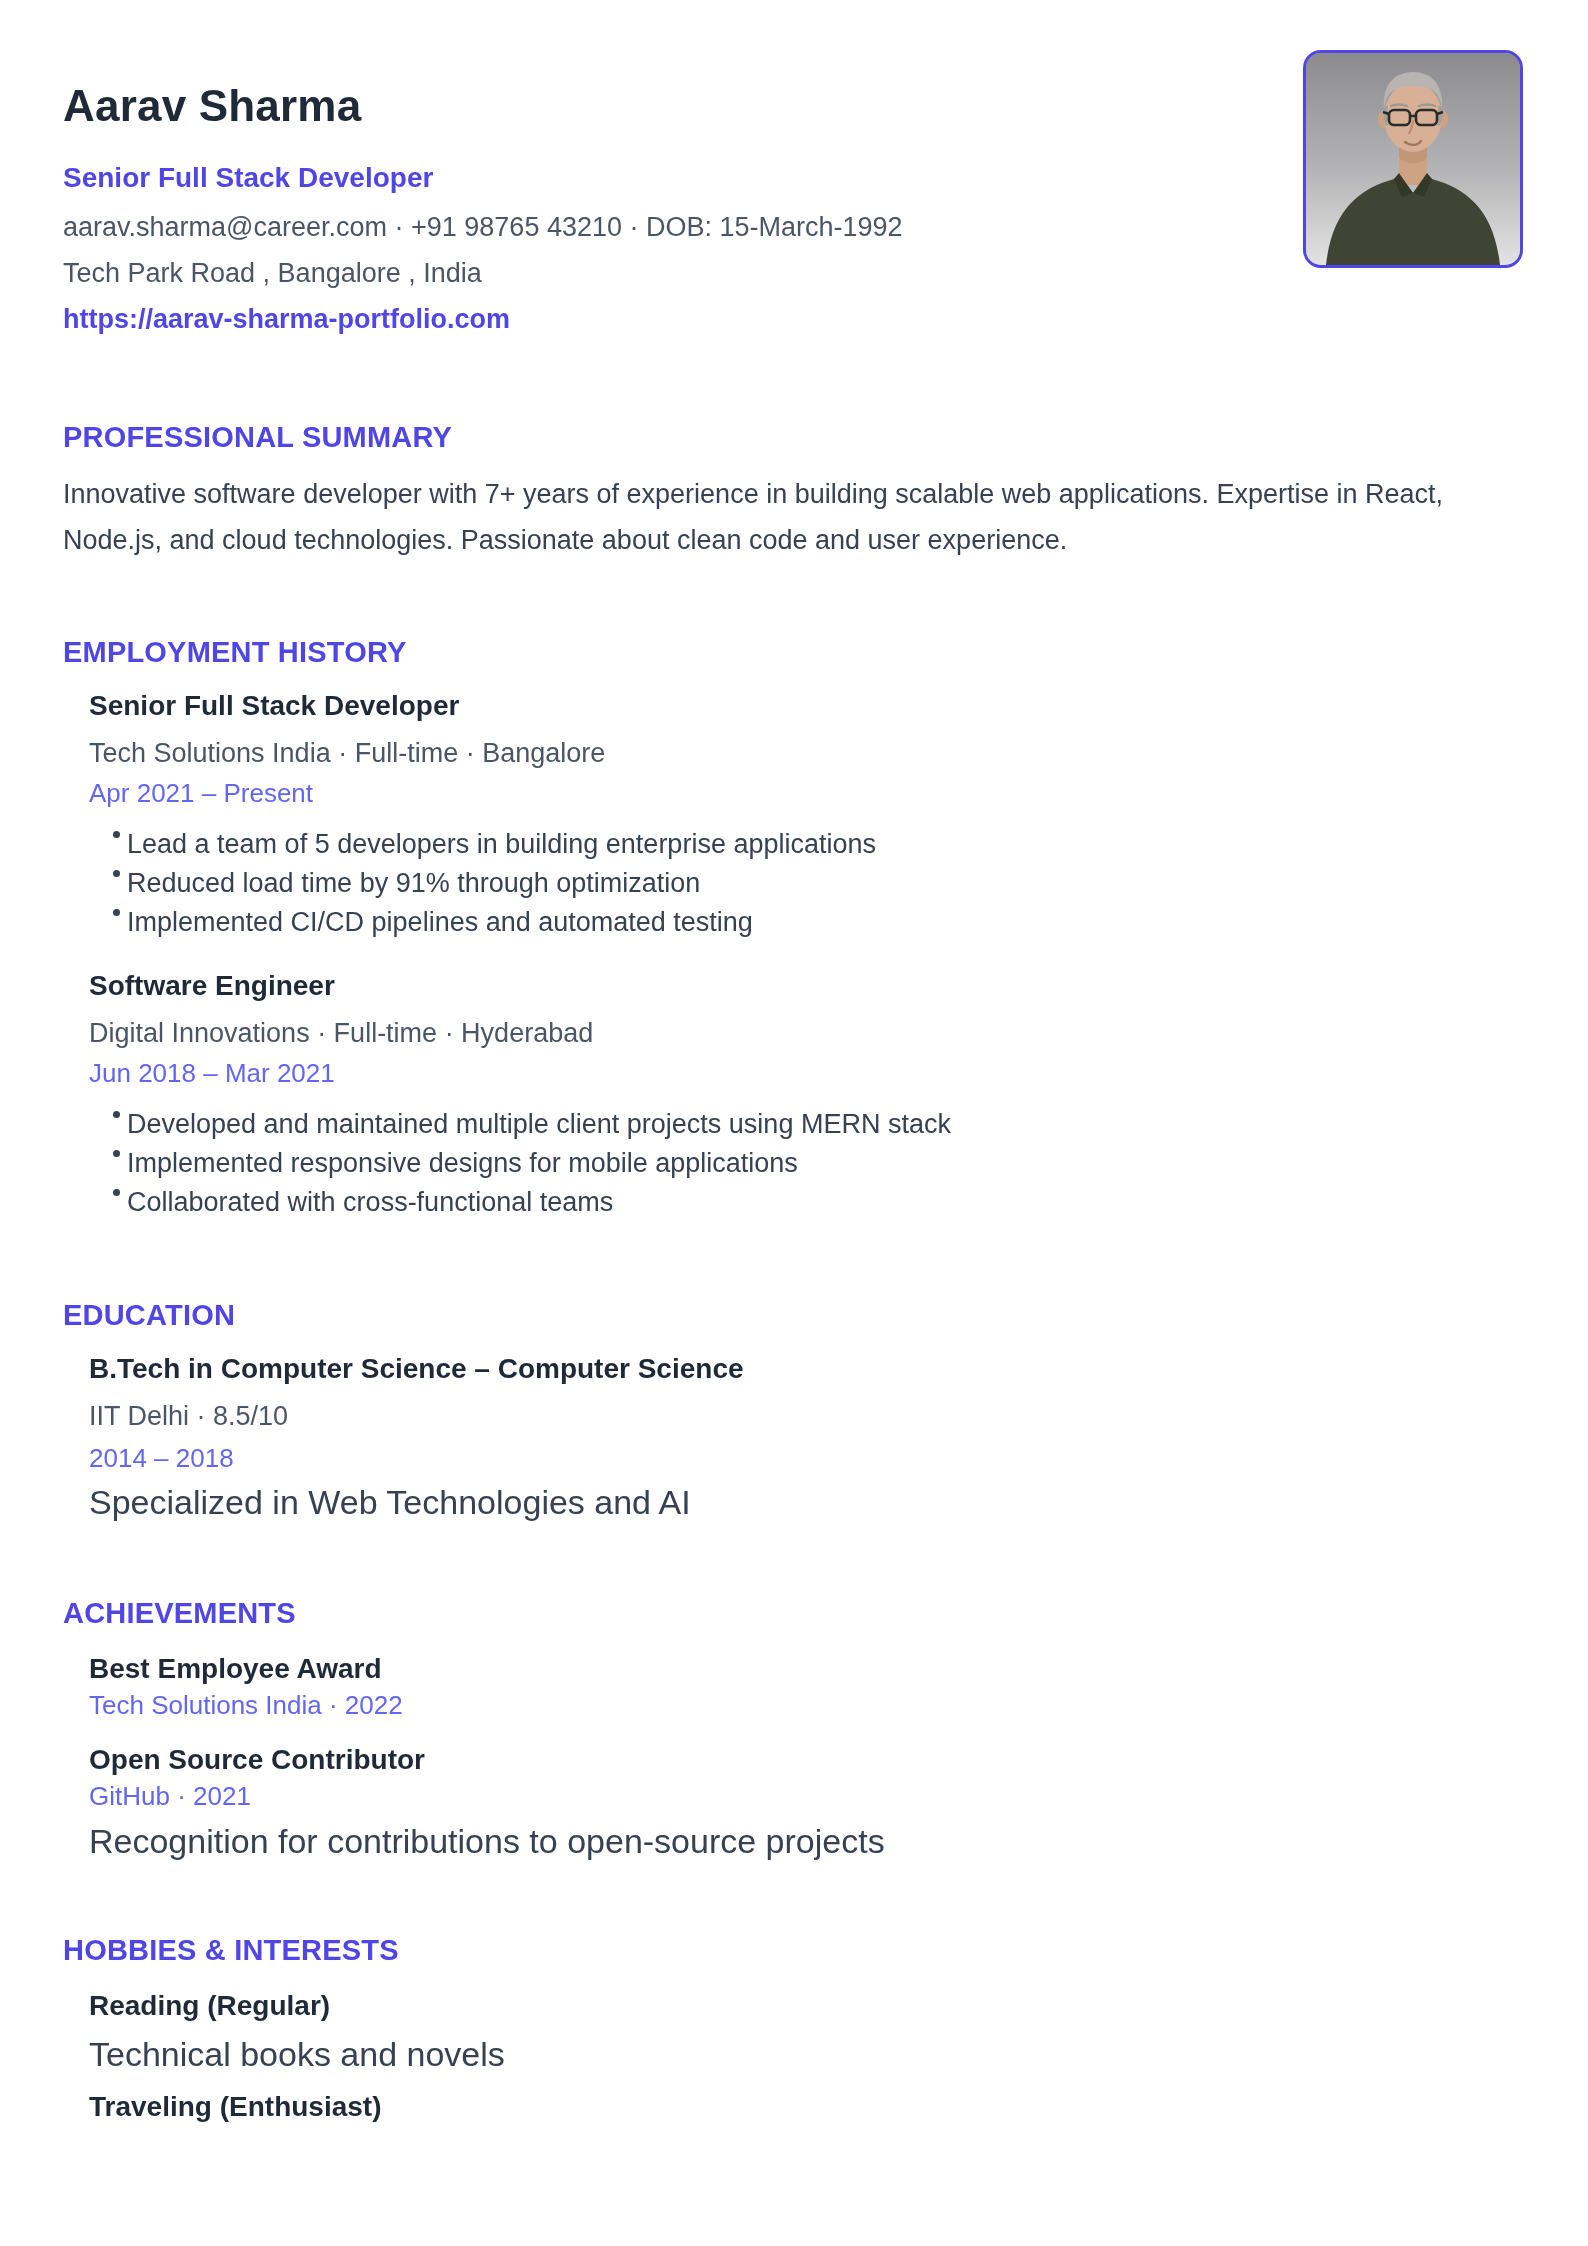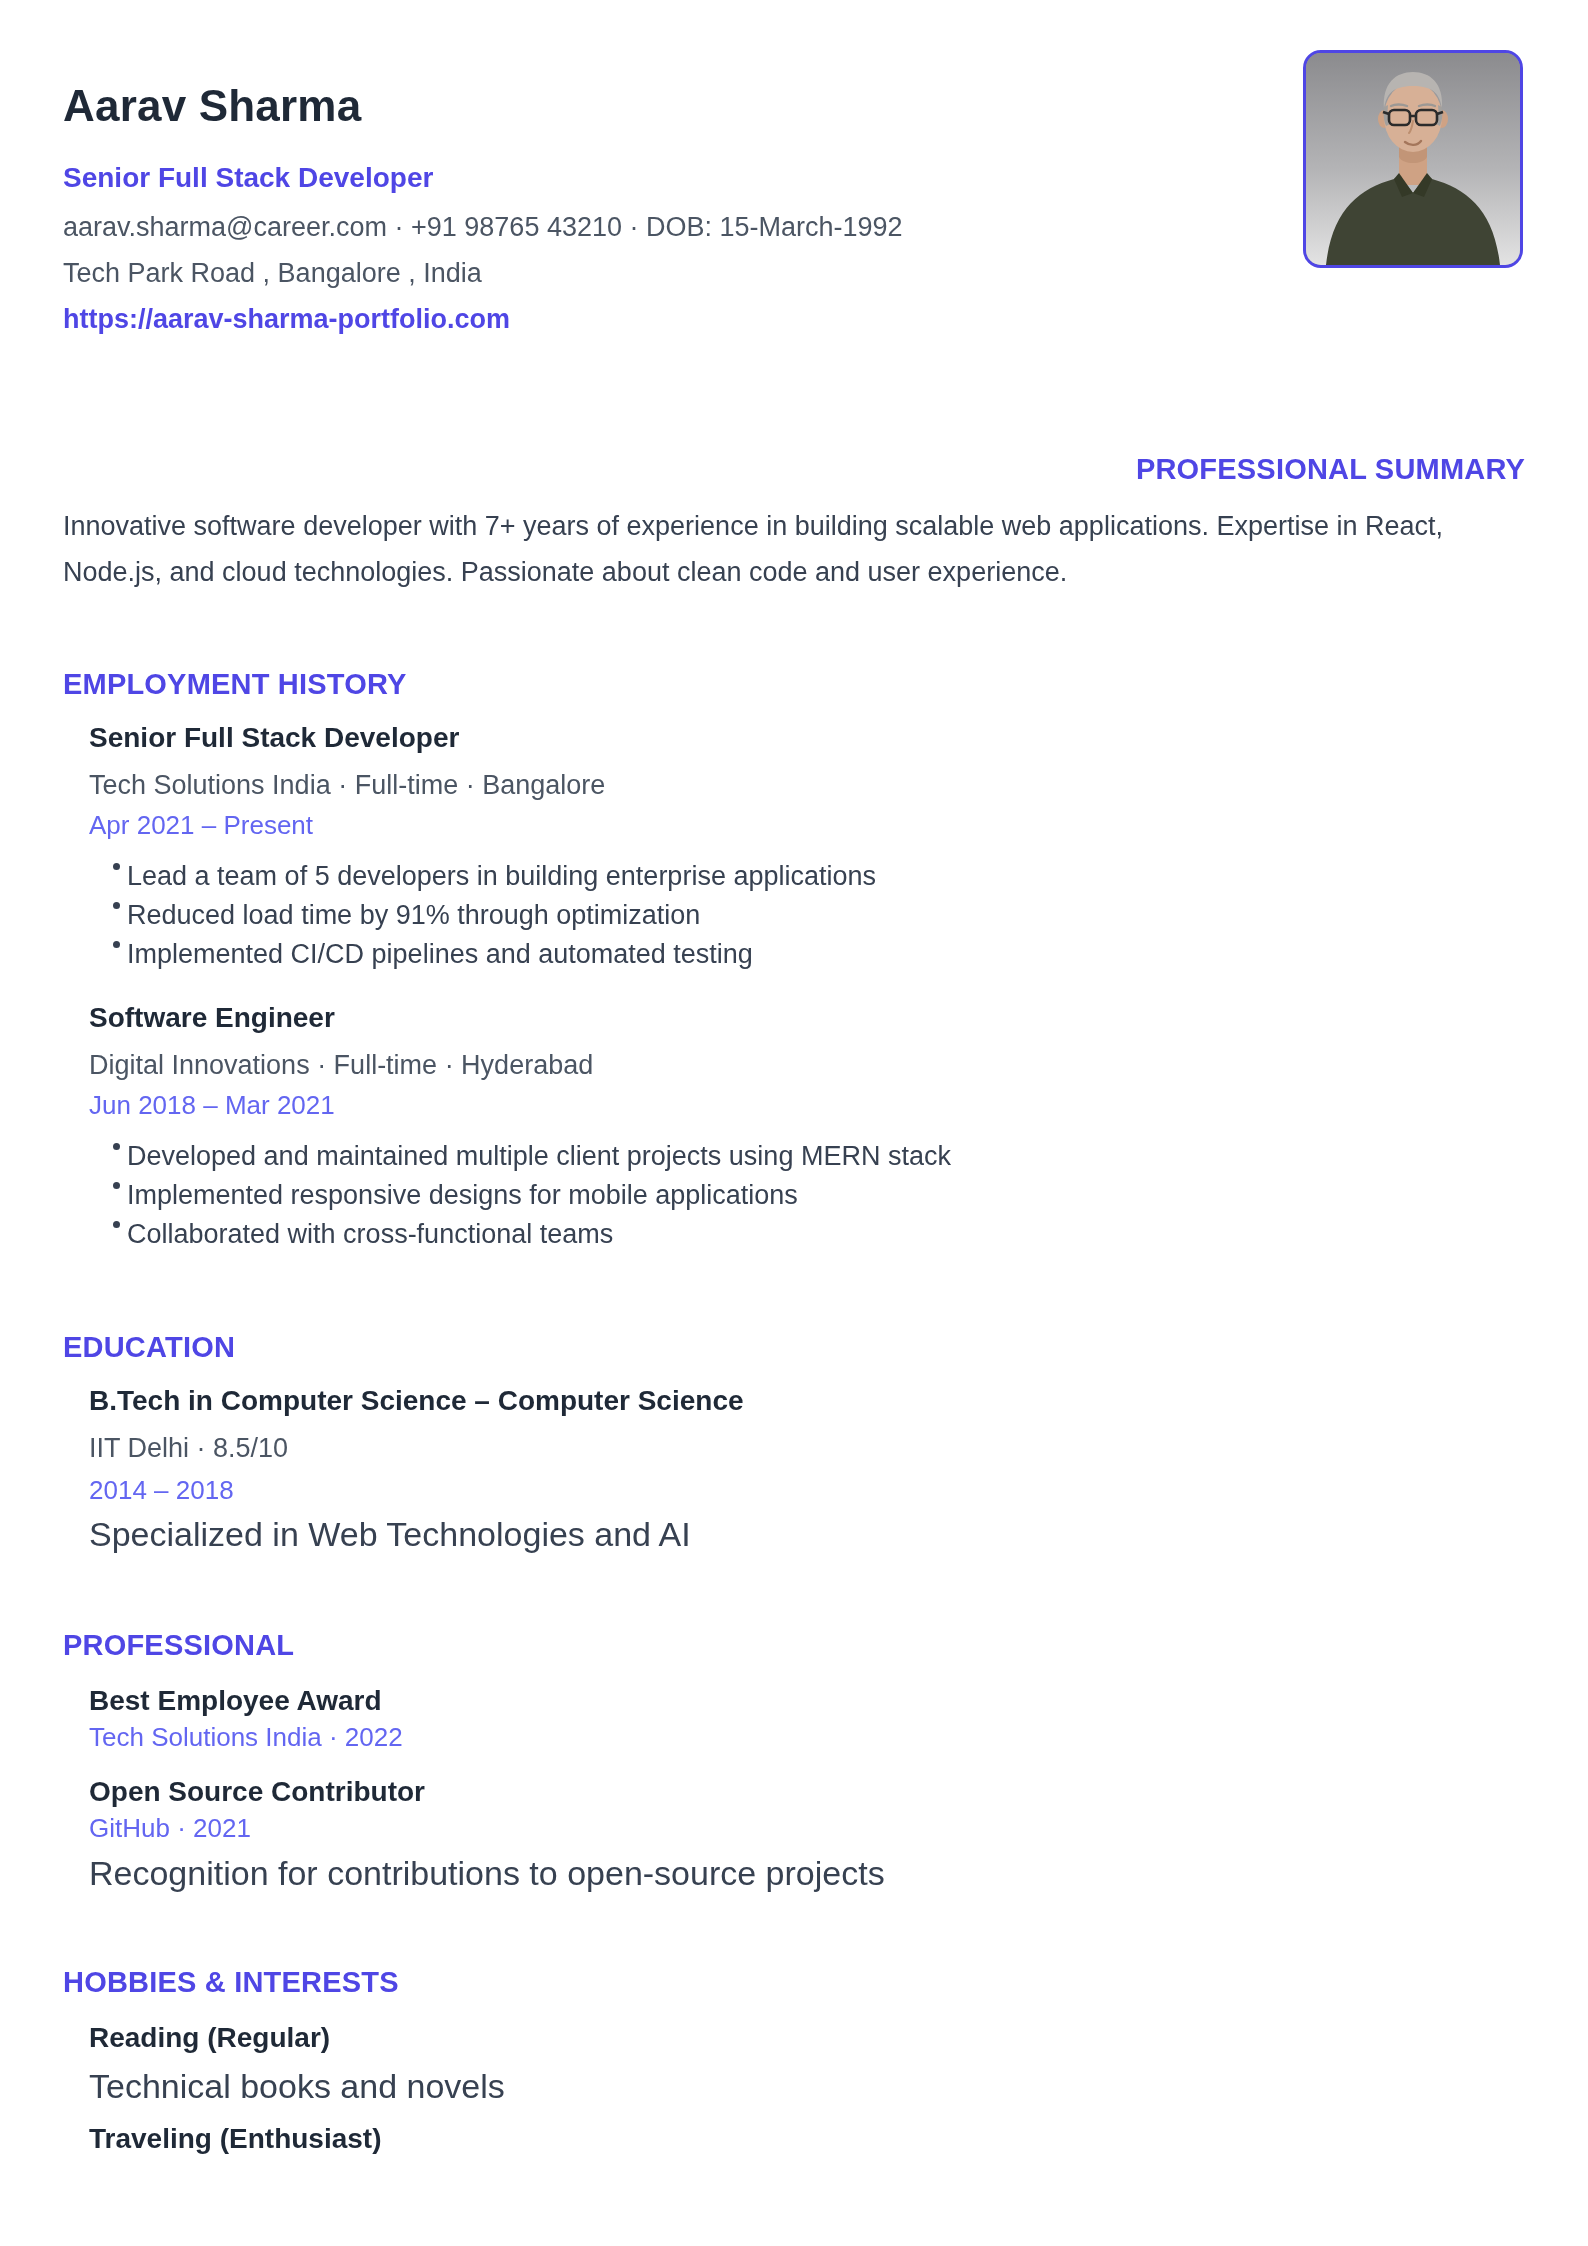--- a/index.html
+++ b/index.html
@@ -50,21 +50,21 @@
     background: #9a9a9c;
   }
   .photo svg { display: block; width: 100%; height: 100%; }
 
   
   h2.section-heading {
     font-size: 29px; line-height: 38px; font-weight: bold;
     color: var(--accent, #4f46e5);
     letter-spacing: 0.2px;
   }
-  .sec-summary h2 { margin-top: 108px; text-align: right; }
+  .sec-summary h2 { margin-top: 76px; }
   .sec-employment h2 { margin-top: 70px; }
   .sec-education h2 { margin-top: 74px; }
   .sec-achievements h2 { margin-top: 72px; }
   .sec-hobbies h2 { margin-top: 70px; }
 
   .summary-text {
     margin-top: 15px;
     max-width: 1462px;
     font-size: 27px; line-height: 46px;
     color: var(--text_body, #374151);
@@ -225,21 +225,21 @@
       <div class="edu">
         <h3 class="entry-title">B.Tech in Computer Science – Computer Science</h3>
         <div class="entry-meta">IIT Delhi · 8.5/10</div>
         <div class="entry-dates">2014 – 2018</div>
         <div class="entry-desc">Specialized in Web Technologies and AI</div>
       </div>
     </div>
   </section>
 
   <section class="sec-achievements">
-    <h2 class="section-heading">PROFESSIONAL</h2>
+    <h2 class="section-heading">ACHIEVEMENTS</h2>
     <div class="sec-body">
       <div class="ach ach-1">
         <h3 class="entry-title">Best Employee Award</h3>
         <div class="entry-dates">Tech Solutions India · 2022</div>
       </div>
       <div class="ach ach-2">
         <h3 class="entry-title">Open Source Contributor</h3>
         <div class="entry-dates">GitHub · 2021</div>
         <div class="entry-desc">Recognition for contributions to open-source projects</div>
       </div>

